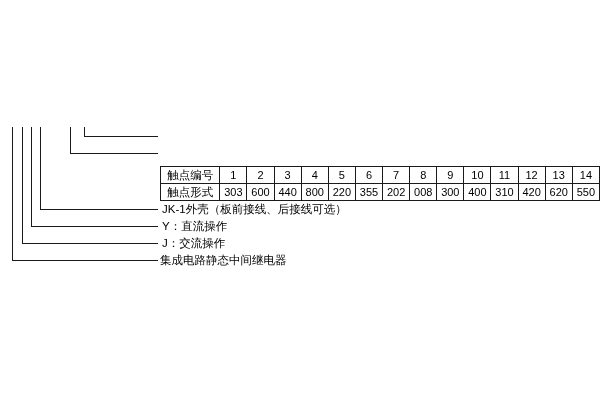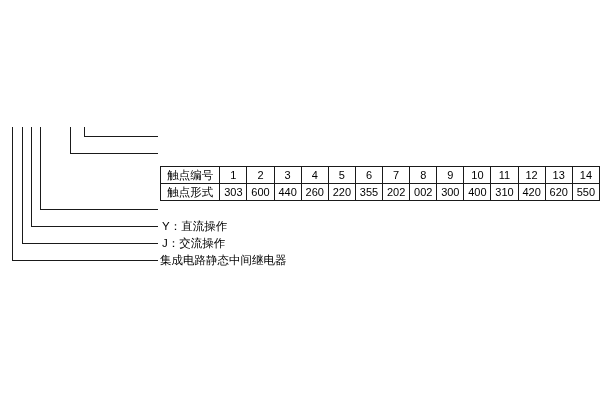--- a/index.html
+++ b/index.html
@@ -119,20 +119,21 @@
   <div class="hline" style="left:31px; top:226px; width:127px;"></div>
 
   <div class="vline" style="left:22px; top:127px; height:116px;"></div>
   <div class="hline" style="left:22px; top:243px; width:136px;"></div>
 
   <div class="vline" style="left:12px; top:127px; height:133px;"></div>
   <div class="hline" style="left:12px; top:260px; width:146px;"></div>
 
 
 
+  <div class="note" style="left:162px; top:202px;">JK-1外壳（板前接线、后接线可选）</div>
 
   <div class="note" style="left:162px; top:219px;">Y：直流操作</div>
 
   <div class="note" style="left:162px; top:236px;">J：交流操作</div>
 
   <div class="note" style="left:160px; top:253px;">集成电路静态中间继电器</div>
 
   <div class="tbl-wrap">
     <table class="contact">
       <tbody>
@@ -151,25 +152,25 @@
           <td class="cell">11</td>
           <td class="cell">12</td>
           <td class="cell">13</td>
           <td class="cell">14</td>
         </tr>
         <tr>
           <td class="hdr">触点形式</td>
           <td class="cell">303</td>
           <td class="cell">600</td>
           <td class="cell">440</td>
-          <td class="cell">260</td>
+          <td class="cell">800</td>
           <td class="cell">220</td>
           <td class="cell">355</td>
           <td class="cell">202</td>
-          <td class="cell">002</td>
+          <td class="cell">008</td>
           <td class="cell">300</td>
           <td class="cell">400</td>
           <td class="cell">310</td>
           <td class="cell">420</td>
           <td class="cell">620</td>
           <td class="cell">550</td>
         </tr>
       </tbody>
     </table>
   </div>

